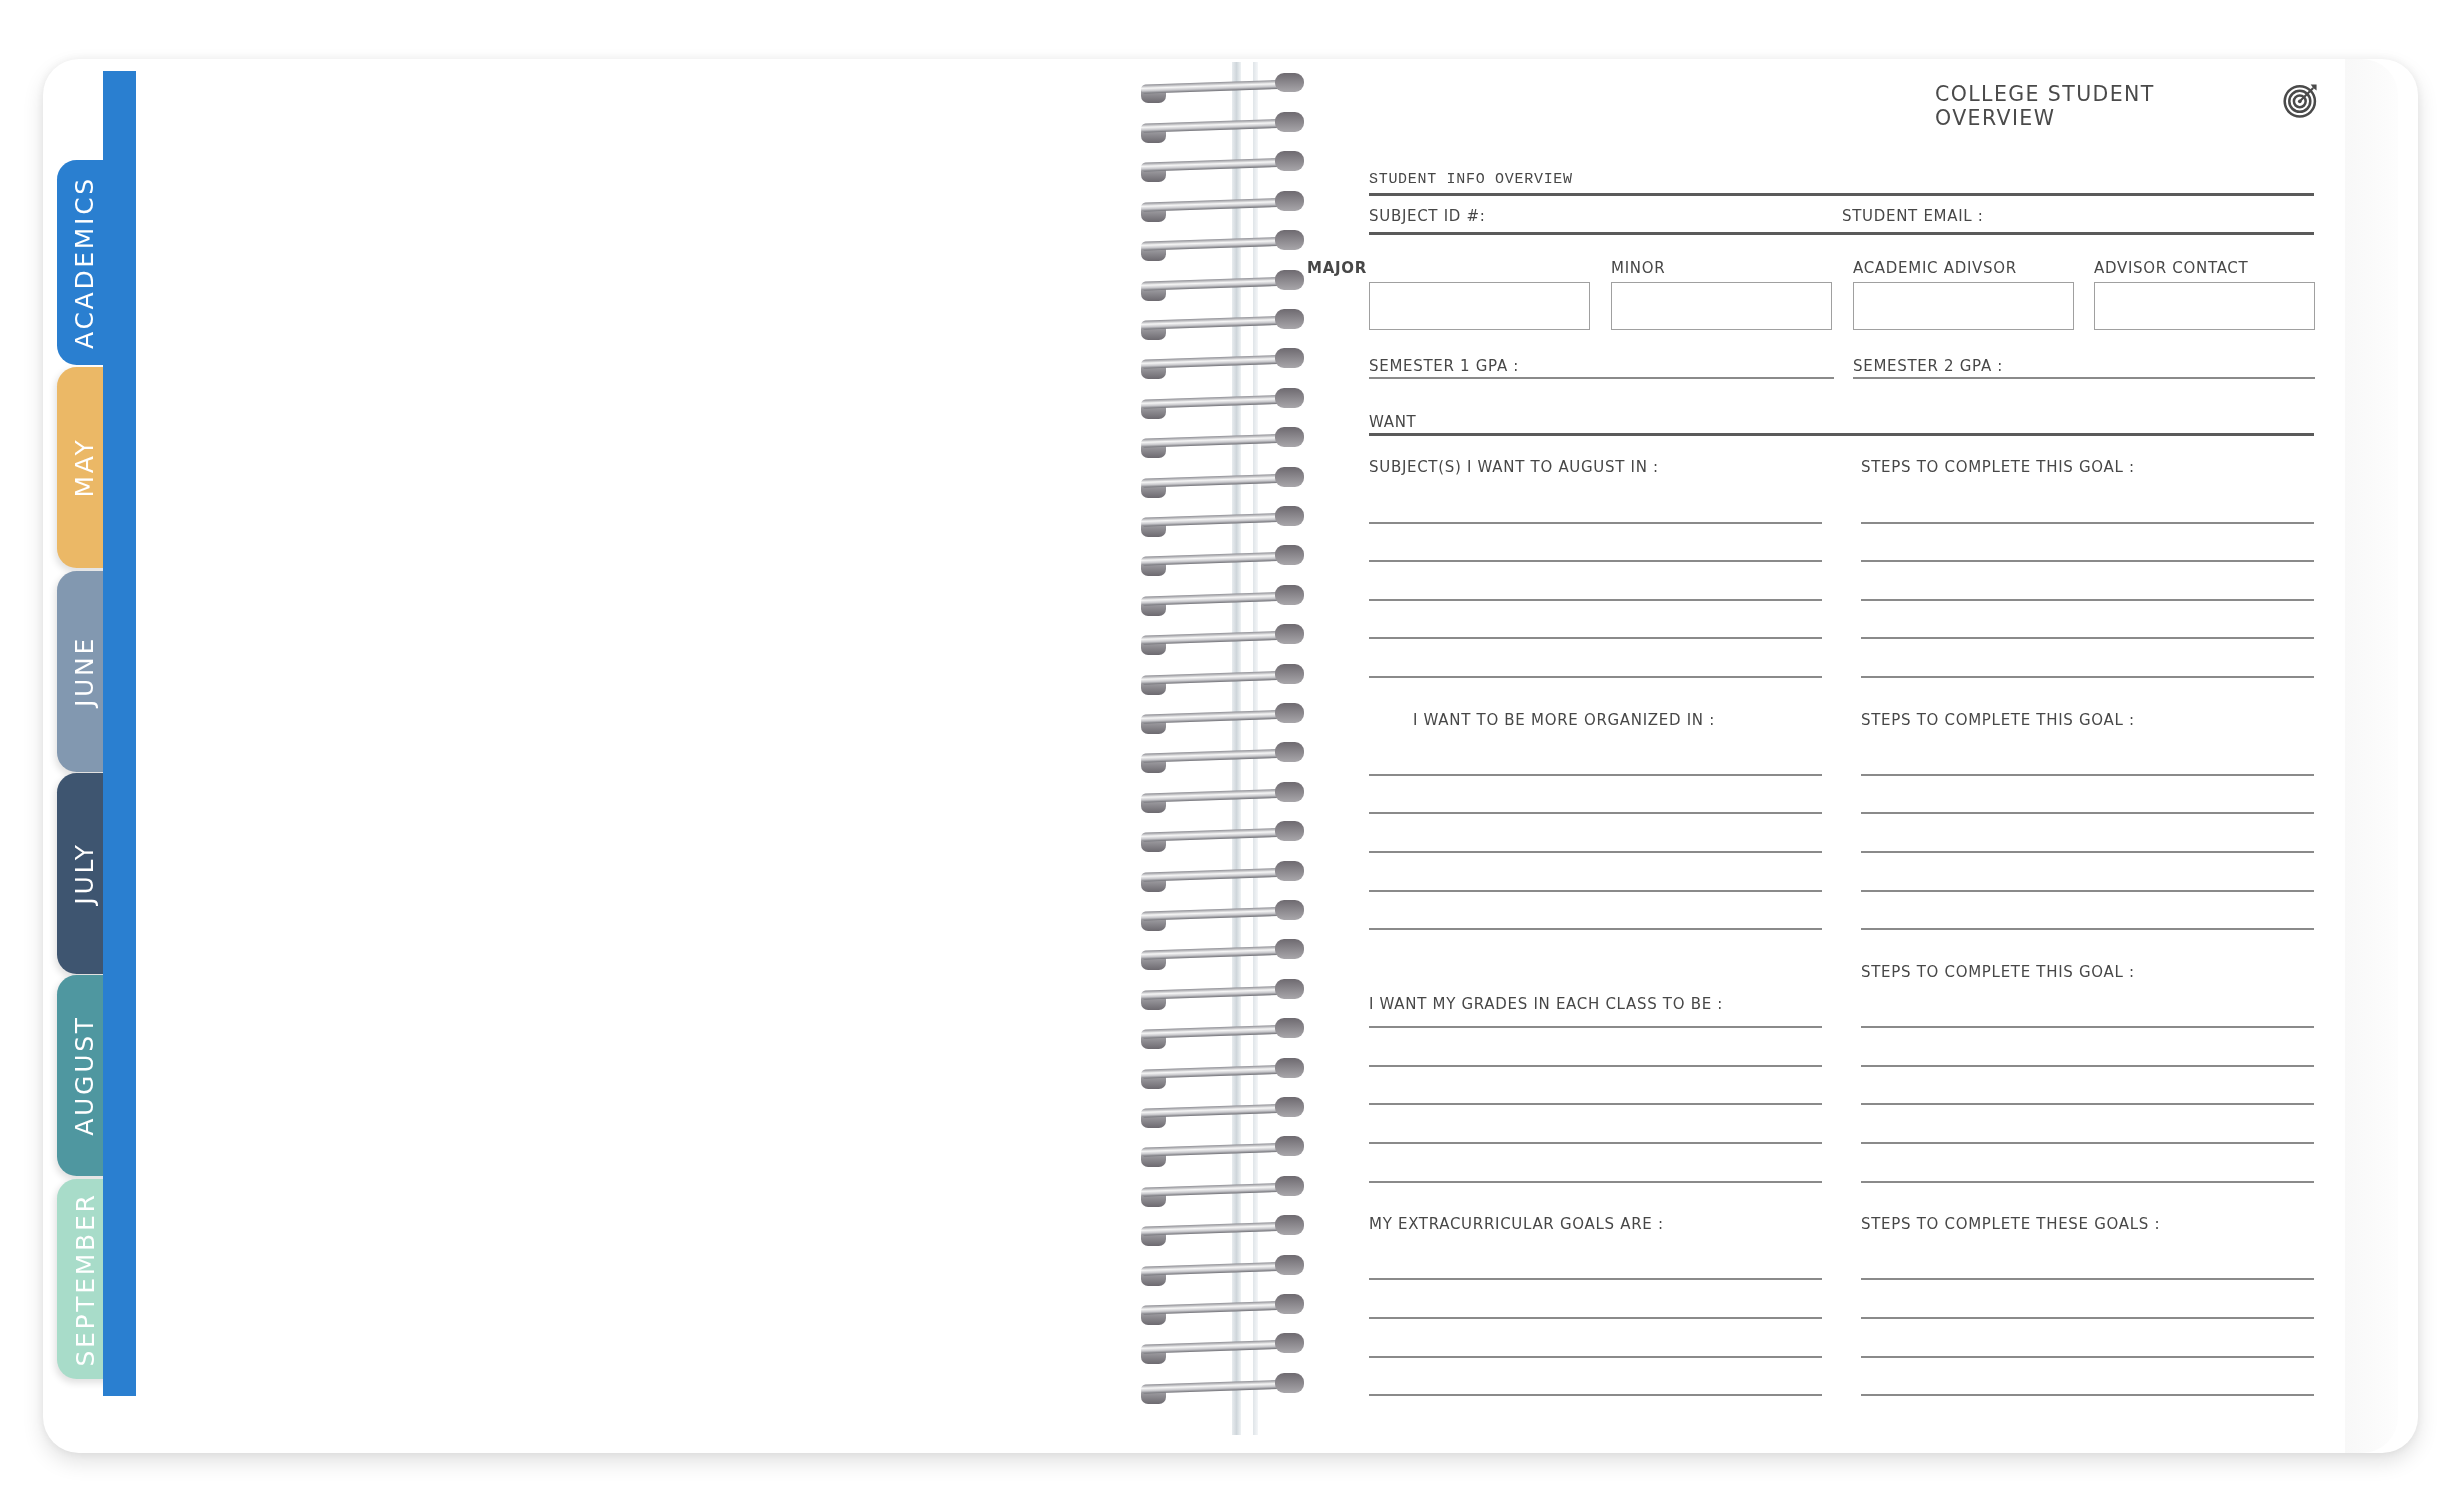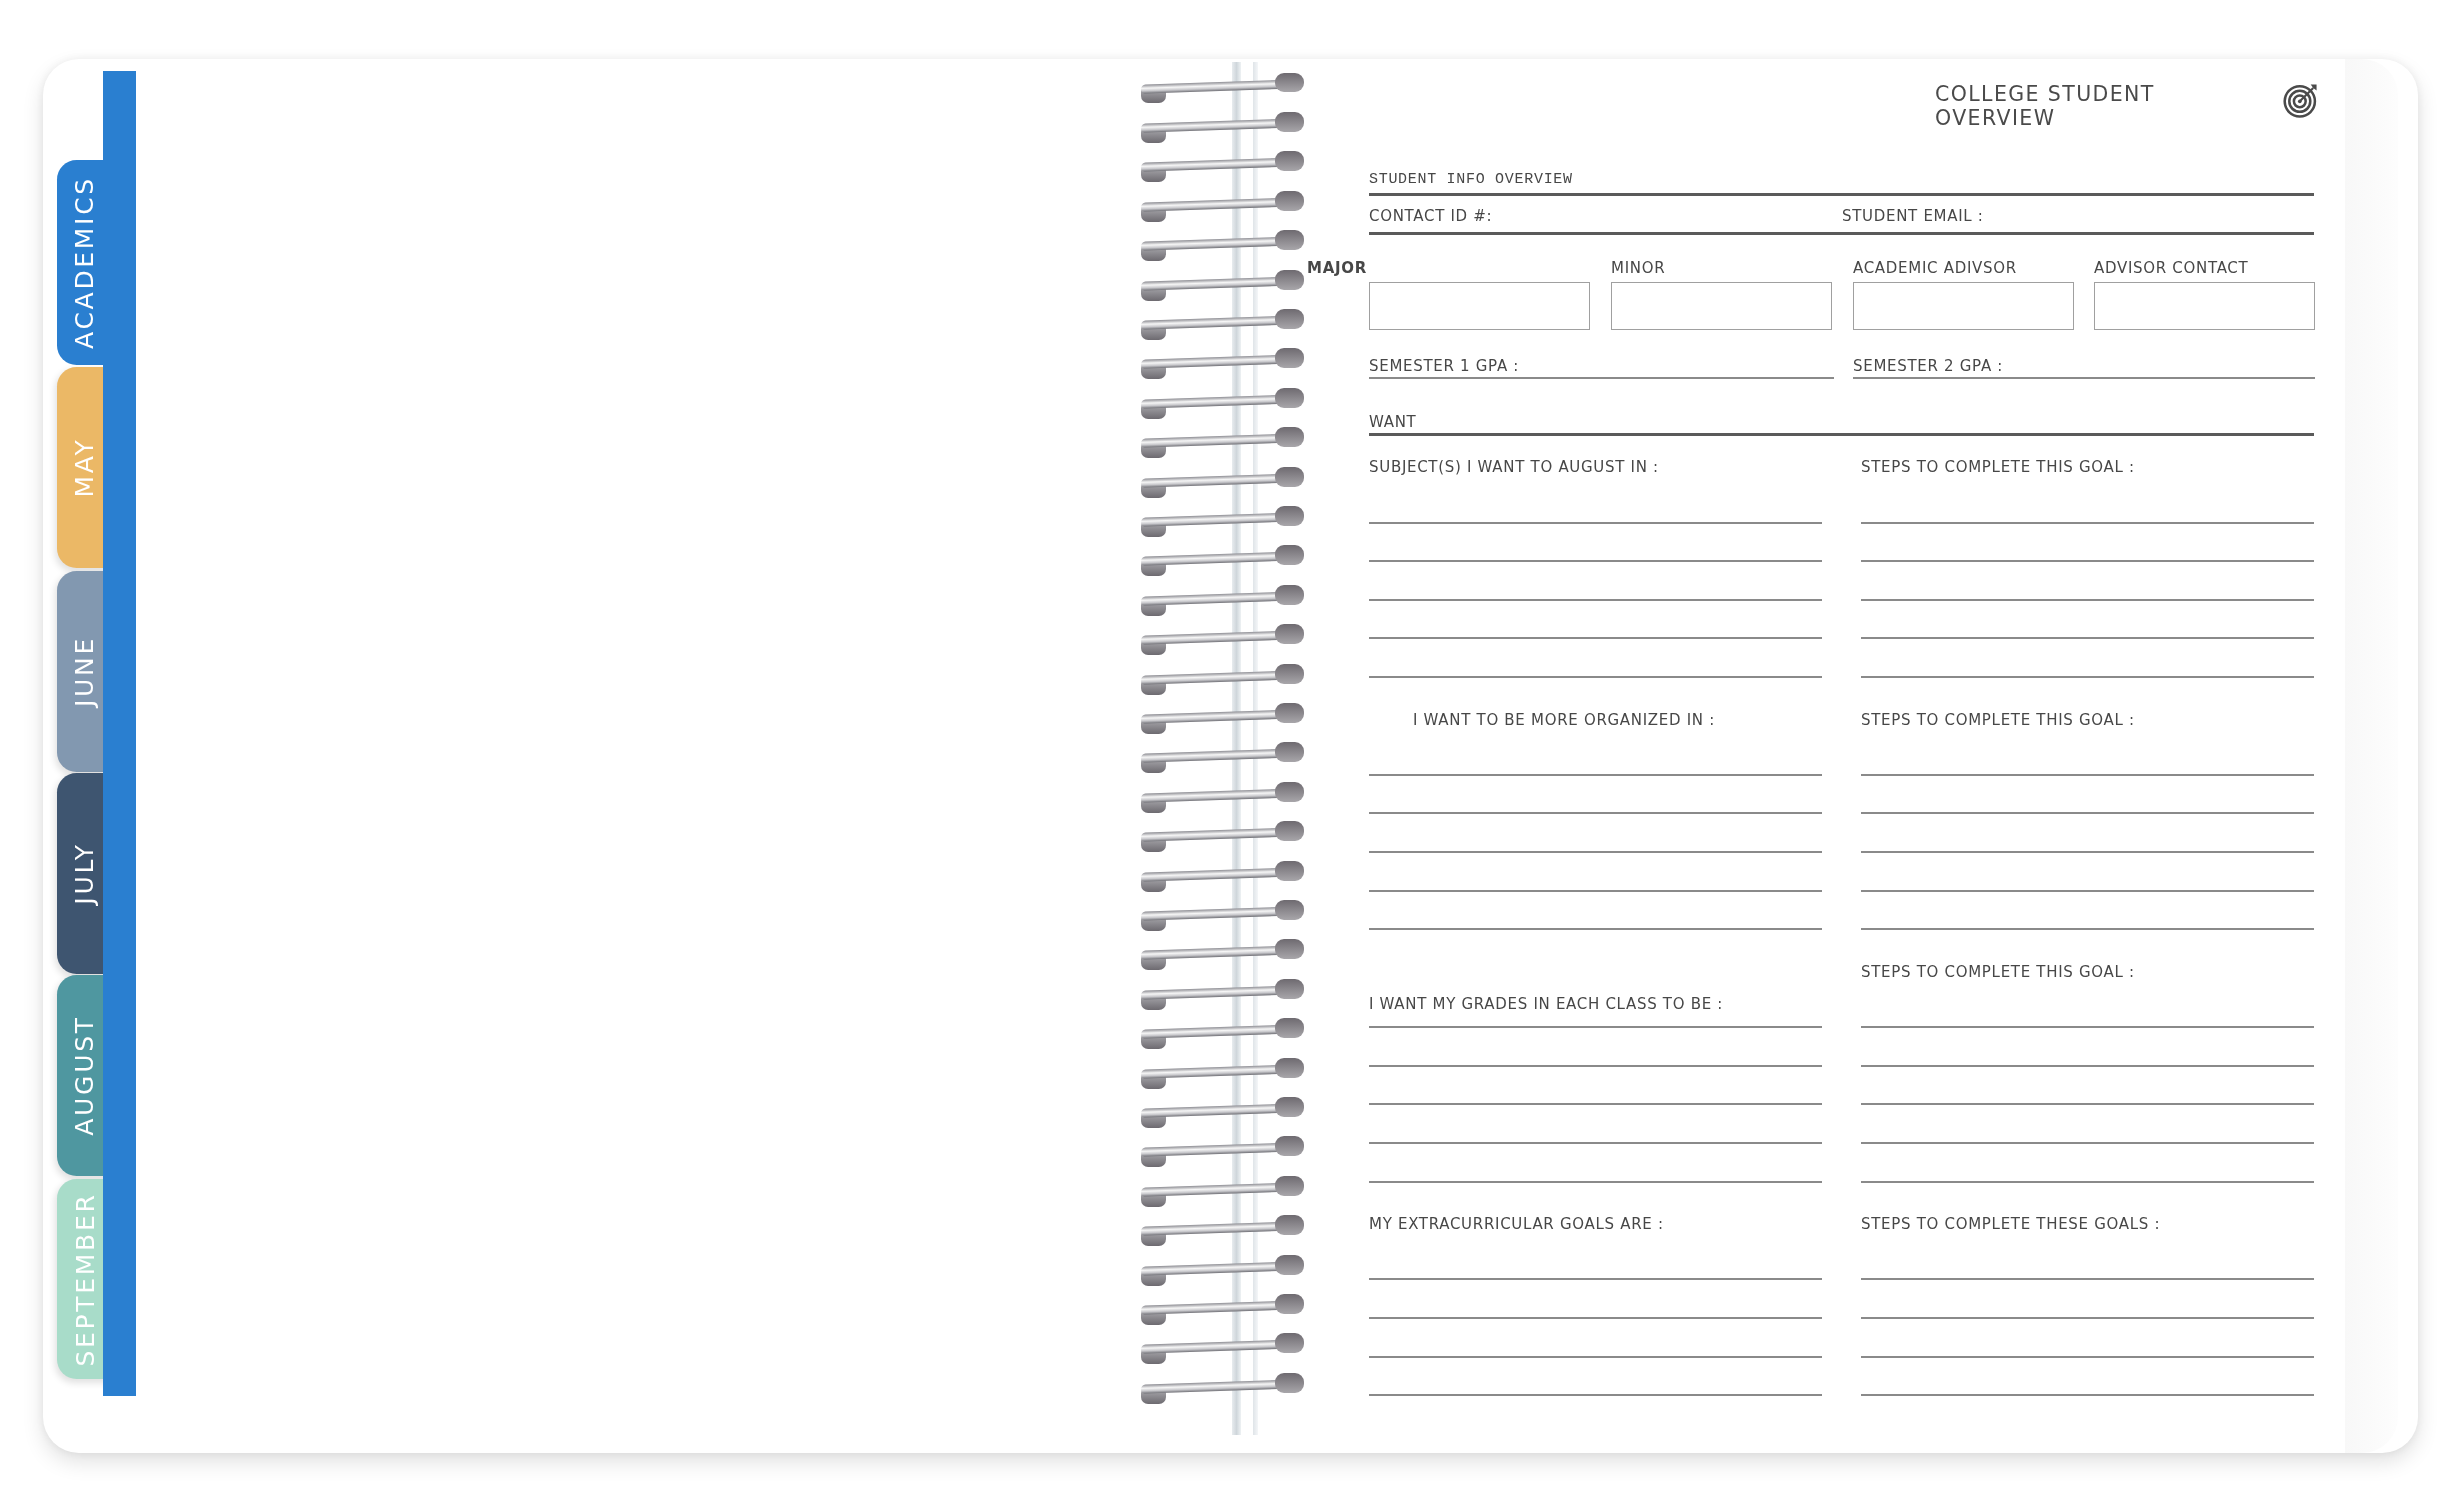--- a/index.html
+++ b/index.html
@@ -289,21 +289,21 @@
     <circle cx="20" cy="22" r="7" fill="none" stroke="#4a4a4a" stroke-width="3"></circle>
     <circle cx="20" cy="22" r="2.2" fill="#4a4a4a"></circle>
     <line x1="20" y1="22" x2="36" y2="6" stroke="#4a4a4a" stroke-width="2.5"></line>
     <polygon points="33,2 40,2 40,9 36,6" fill="#4a4a4a"></polygon>
   </svg>
 </div>
 
 <span class="label" style="left:1369px;top:171px;font-family:Liberation Mono, monospace;">STUDENT INFO OVERVIEW</span>
 <div class="rule-thick" style="left:1369px;top:193px;width:945px;"></div>
 
-<span class="label" style="left:1369px;top:207px;">CONTACT ID #:</span>
+<span class="label" style="left:1369px;top:207px;">SUBJECT ID #:</span>
 <span class="label" style="left:1842px;top:207px;">STUDENT EMAIL :</span>
 <div class="rule-thick" style="left:1369px;top:232px;width:945px;"></div>
 
 <span class="label" style="left:1307px;top:259px;font-weight:bold;">MAJOR</span>
 <span class="label" style="left:1611px;top:259px;">MINOR</span>
 <span class="label" style="left:1853px;top:259px;">ACADEMIC ADIVSOR</span>
 <span class="label" style="left:2094px;top:259px;">ADVISOR CONTACT</span>
 
 <div class="box" style="left:1369px;top:282px;width:219px;height:46px;"></div>
 <div class="box" style="left:1611px;top:282px;width:219px;height:46px;"></div>

